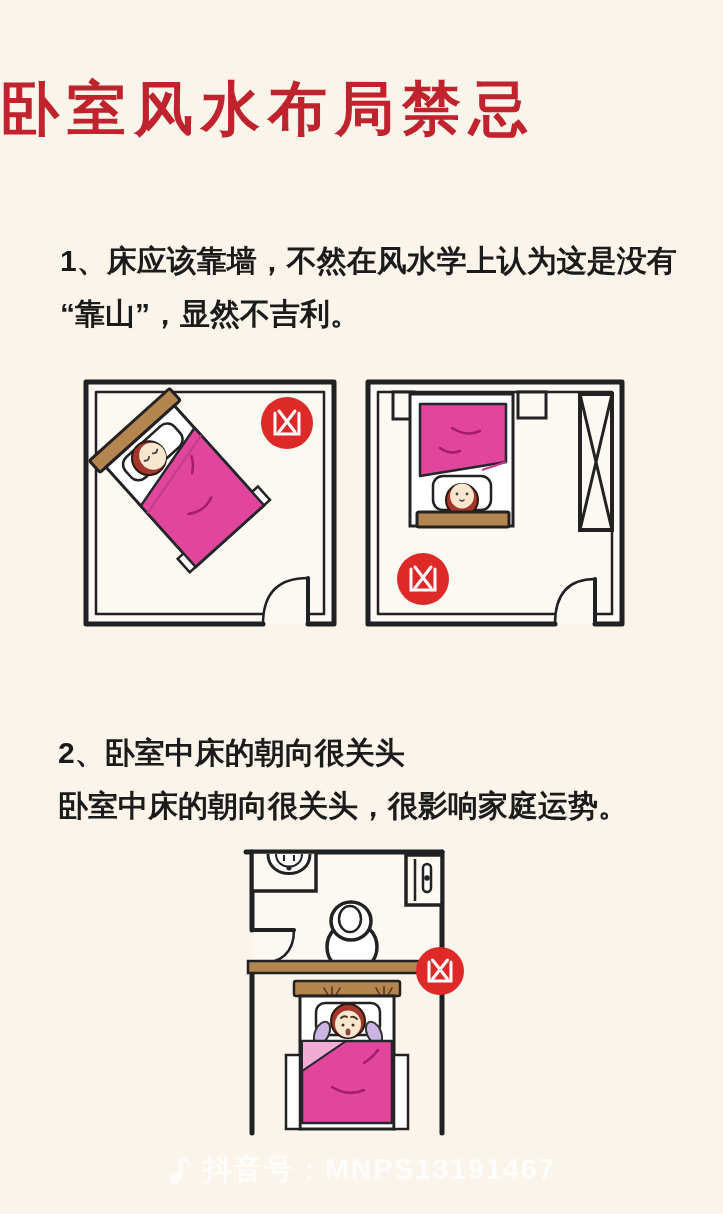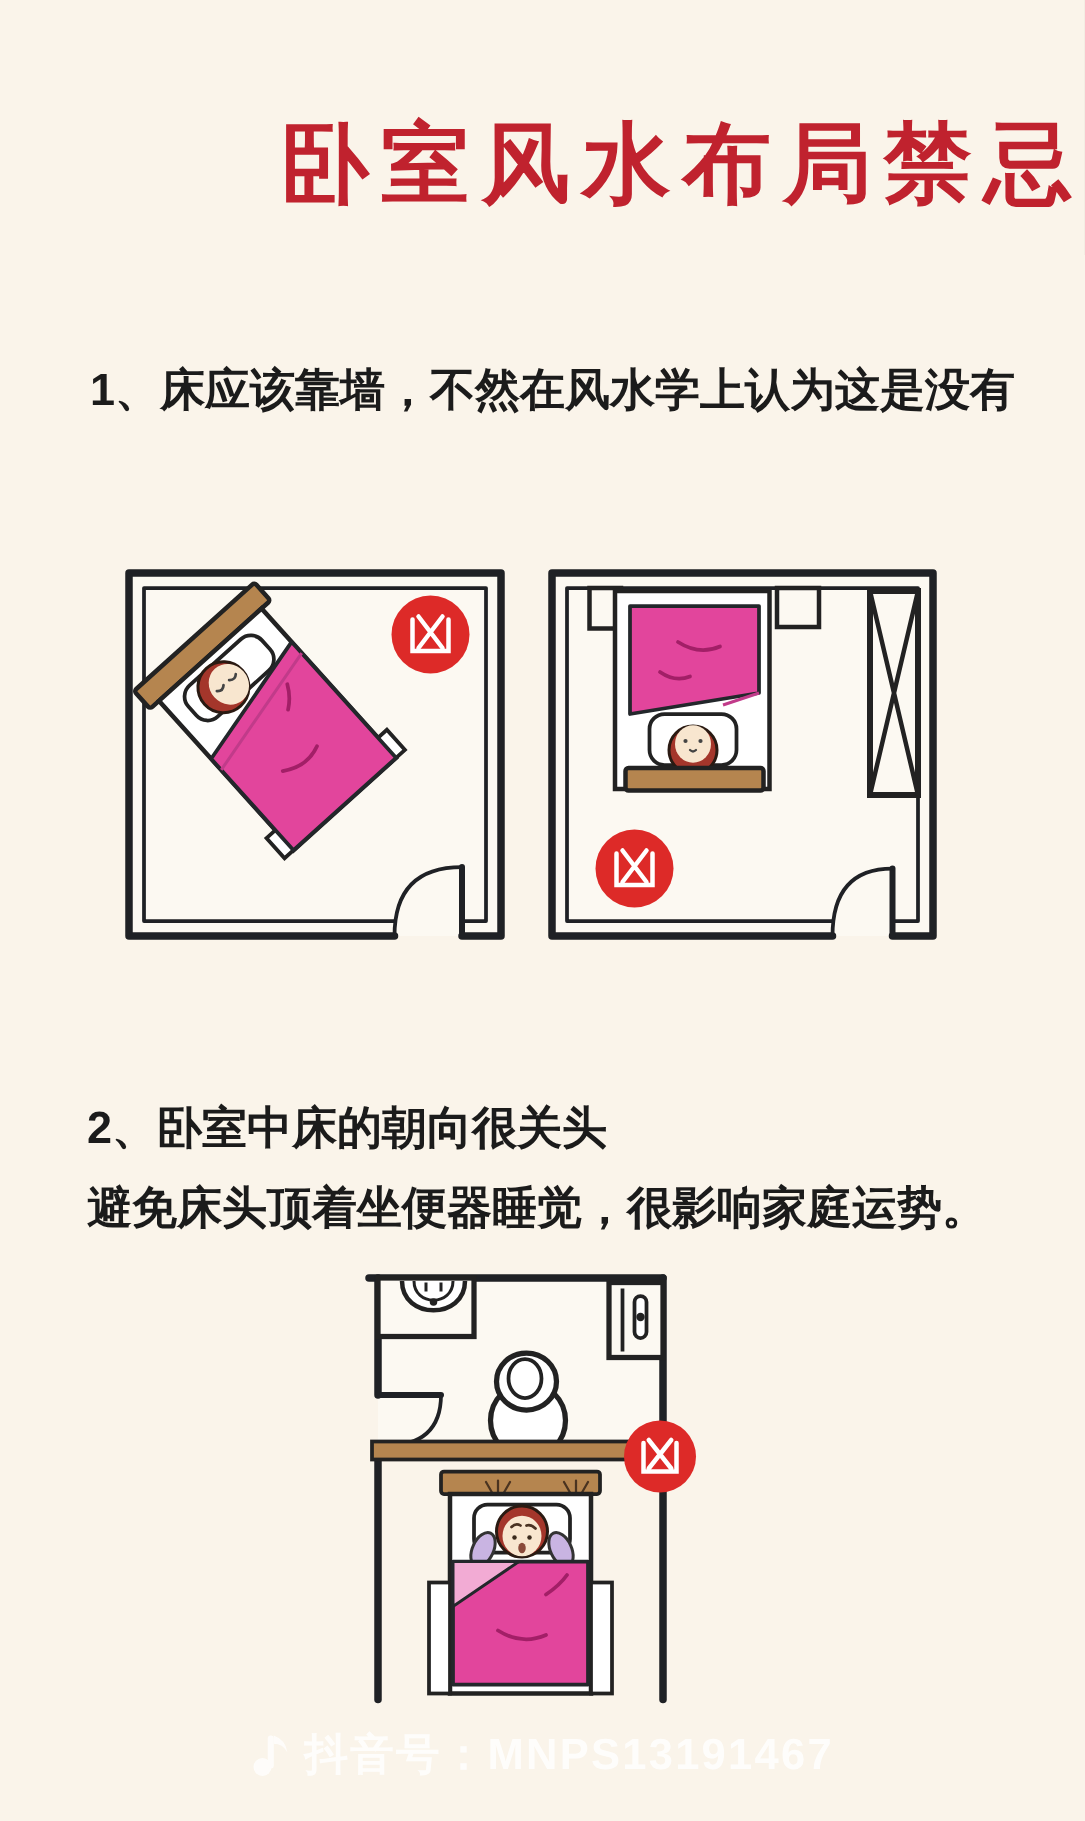--- a/index.html
+++ b/index.html
@@ -1,18 +1,18 @@
 <!DOCTYPE html>
 <html><head>
 <meta charset="utf-8">
 <style>
   html,body{margin:0;padding:0;}
   body{background:#e9e2d5;font-family:"Liberation Sans","DejaVu Sans",sans-serif;}
   .page{position:relative;width:723px;height:1214px;margin:0 auto;background:#faf4ea;overflow:hidden;}
-  .title{position:absolute;left:0;top:70px;width:723px;text-align:right;
+  .title{position:absolute;left:0;top:70px;width:723px;text-align:left;
          font-family:"DejaVu Serif","Liberation Serif",serif;font-weight:bold;
          font-size:59px;letter-spacing:8px;color:#c0222e;white-space:nowrap;}
   .rule{position:absolute;color:#1b1b1b;font-weight:700;font-size:30px;line-height:53px;white-space:nowrap;}
   .rule1{left:60px;top:234px;}
   .rule2{left:58px;top:726px;}
   .diagram{position:absolute;}
   .d1{left:78px;top:372px;}
   .d2{left:360px;top:372px;}
   .d3{left:216px;top:833px;}
   .footer{position:absolute;left:0;top:1150px;width:723px;display:flex;align-items:center;
@@ -22,20 +22,21 @@
 </style>
 </head>
 <body>
 
 <div class="page">
 
   <div class="title">卧室风水布局禁忌</div>
 
   <div class="rule rule1">
     <div>1、床应该靠墙，不然在风水学上认为这是没有</div>
+    <div>“靠山”，显然不吉利。</div>
   </div>
 
   <svg class="diagram d1" width="265" height="264" viewBox="0 0 265 264">
     <rect x="8" y="10" width="248" height="242" fill="#fcf9f2"></rect>
     <path class="wall" d="M230,252 H256 V10 H8 V252 H185" stroke-width="5"></path>
     <path class="wall" d="M230,242 H246 V20 H18 V242 H185" stroke-width="2.5"></path>
     <g>
       <path class="wall" d="M230,252 V206" stroke-width="4"></path>
       <path class="wall" d="M230,206 Q185,206 185,252" stroke-width="2.5"></path>
     </g>
@@ -100,21 +101,21 @@
       <circle r="26" fill="#dd2a28"></circle>
       <g stroke="#ffffff" stroke-width="3" fill="none" stroke-linecap="round">
         <path d="M-8,-12 L8,9 M8,-12 L-8,9"></path>
         <path d="M-12,-10 V11 H12 V-10"></path>
       </g>
     </g>
   </svg>
 
   <div class="rule rule2">
     <div>2、卧室中床的朝向很关头</div>
-    <div>避免床头顶着坐便器睡觉，很影响家庭运势。</div>
+    <div>卧室中床的朝向很关头，很影响家庭运势。</div>
   </div>
 
   <svg class="diagram d3" width="290" height="332" viewBox="0 0 290 332">
     <rect x="36" y="19" width="190" height="111" fill="#fcf9f2"></rect>
     <path class="wall" d="M30,19 H226" stroke-width="5"></path>
     <path class="wall" d="M226,19 V300" stroke-width="5"></path>
     <path class="wall" d="M36,19 V97" stroke-width="5"></path>
     <path class="wall" d="M36,137 V300" stroke-width="5"></path>
     <g>
       <path class="wall" d="M36,97 H78" stroke-width="4"></path>

